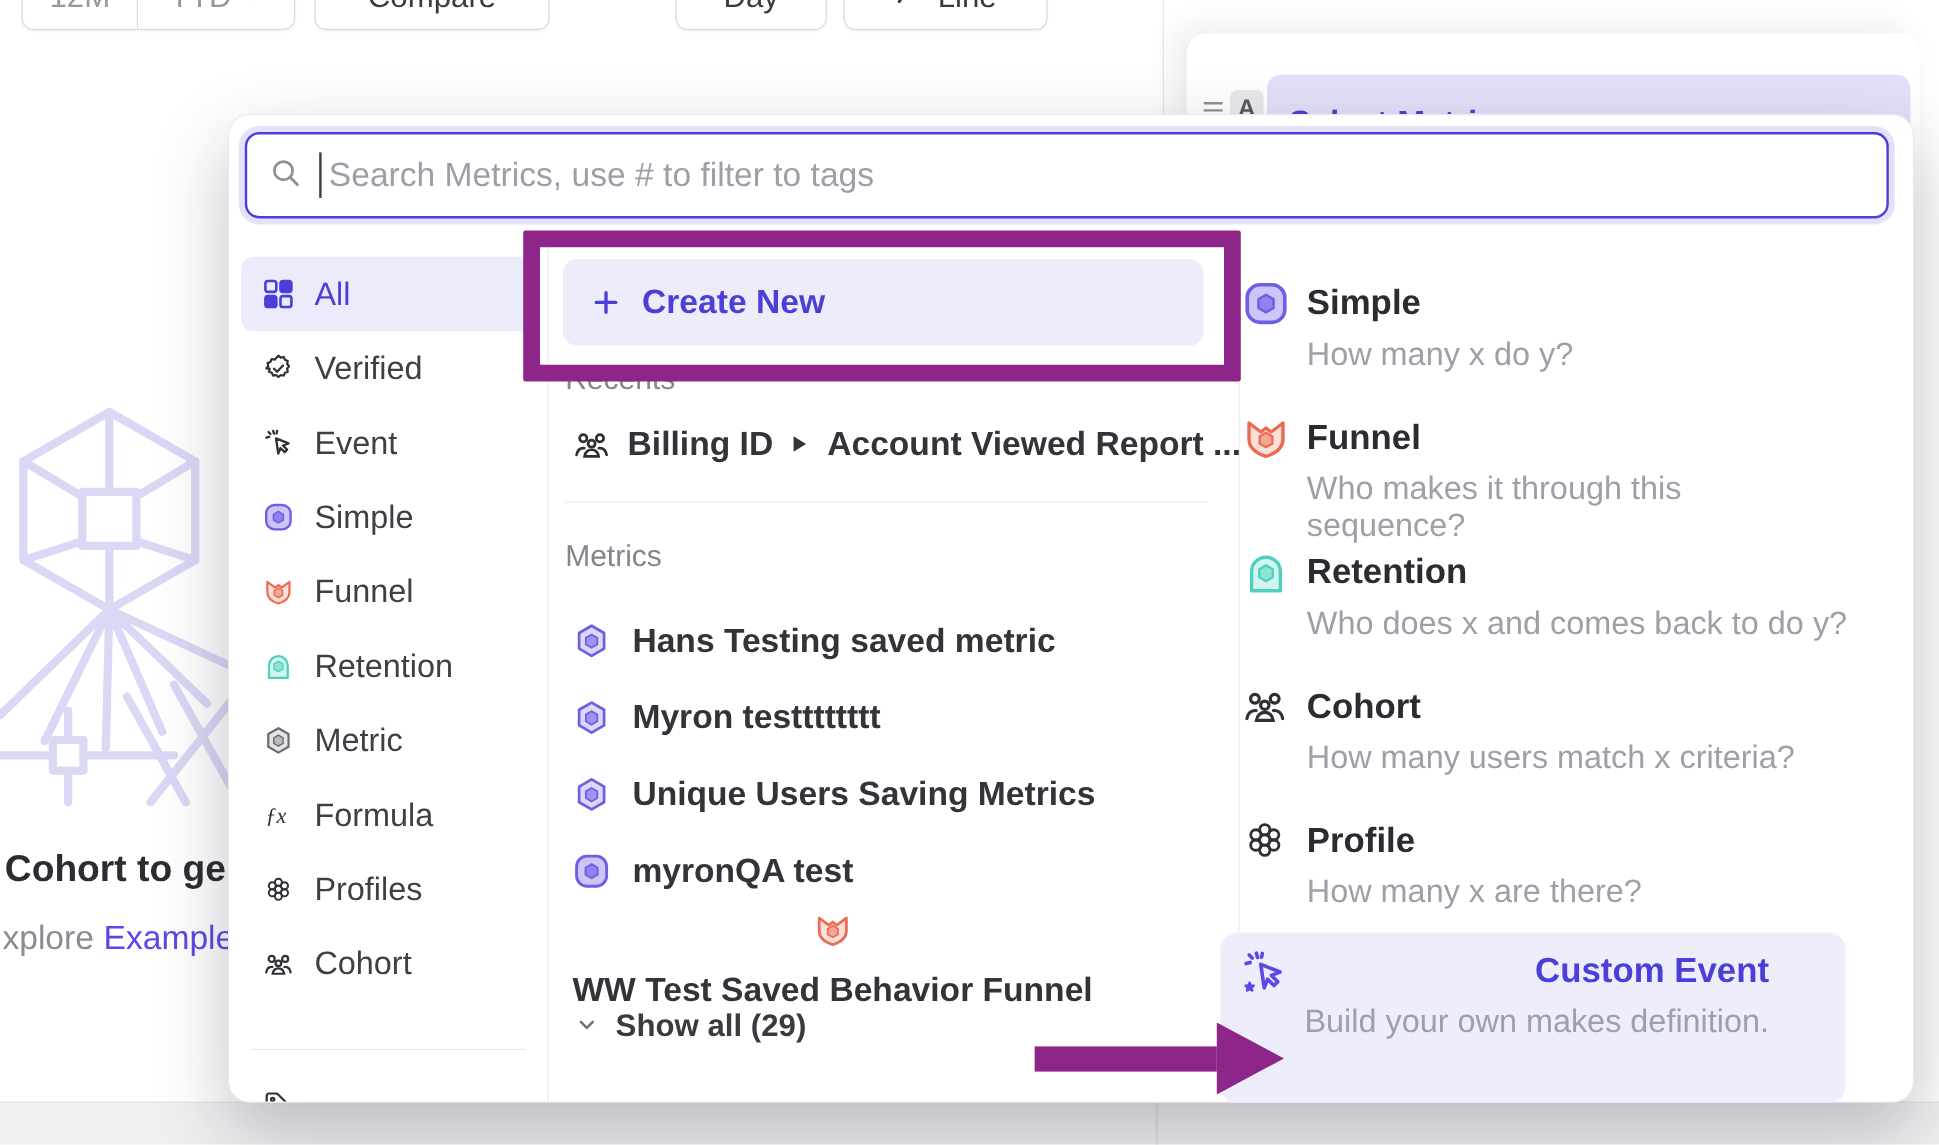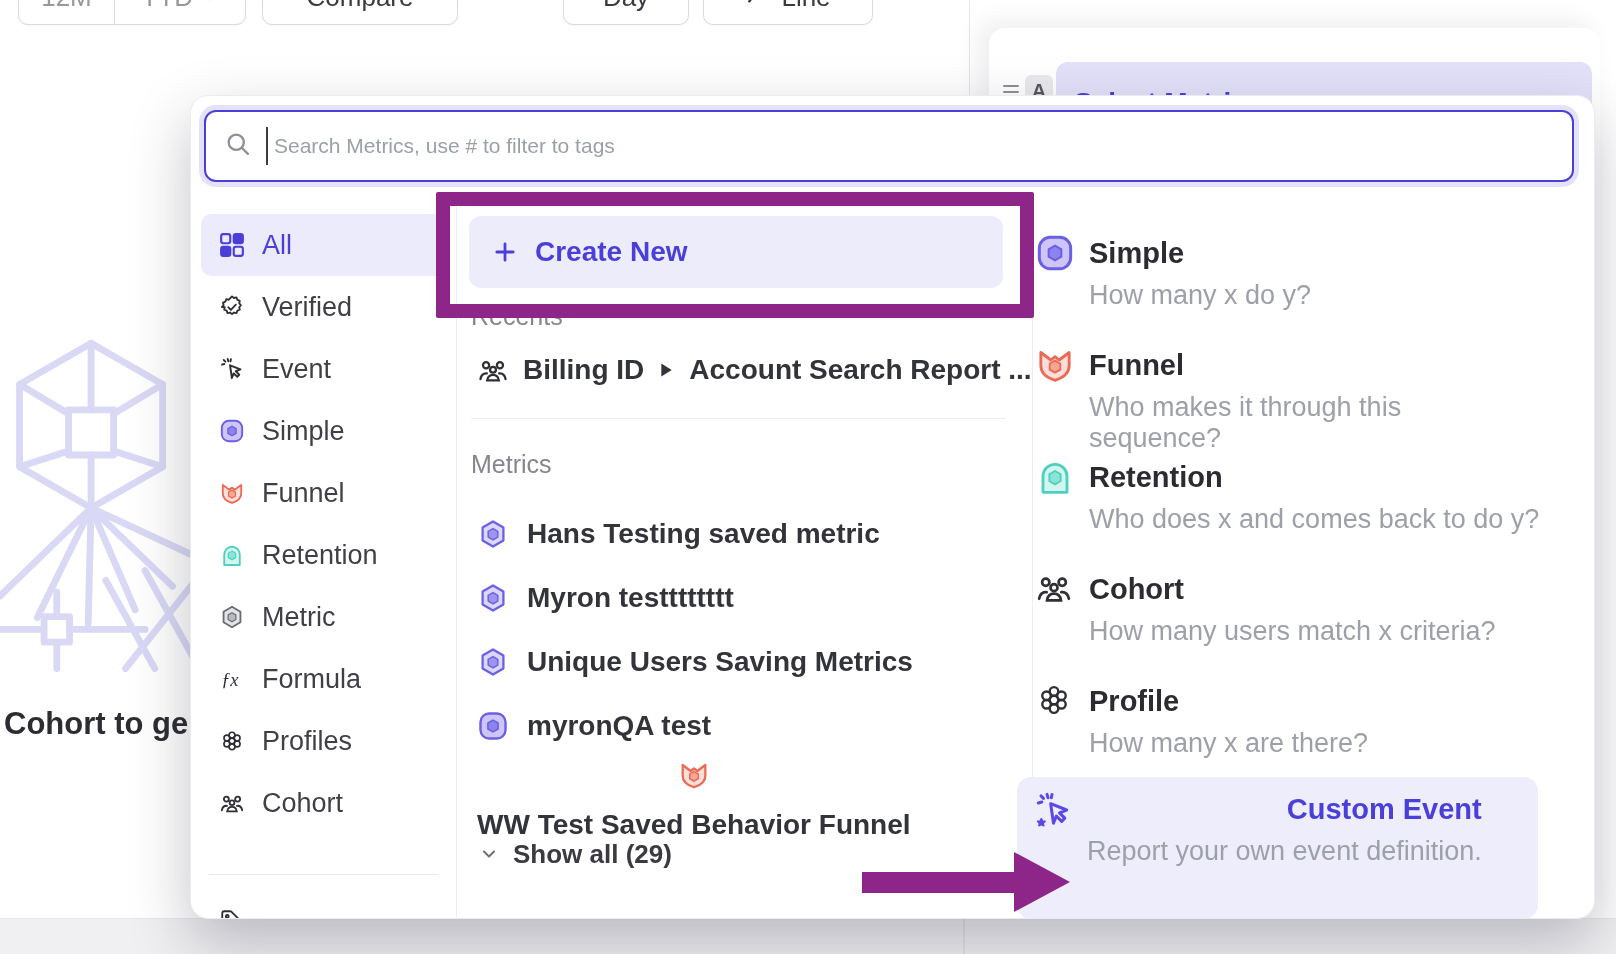--- a/index.html
+++ b/index.html
@@ -40,21 +40,21 @@
                  display:flex;align-items:flex-end;padding-left:18px;box-sizing:border-box;
                  font-size:28px;font-weight:600;color:#4a3fd8;}
 
   
   .modal{position:absolute;left:190px;top:95px;width:1405px;height:824px;background:#fff;border:1px solid #ebebf0;
          border-radius:18px;box-shadow:0 24px 60px rgba(40,40,60,.28);box-sizing:border-box;overflow:hidden;z-index:10;}
   .search{position:absolute;left:13px;top:14px;width:1370px;height:72px;border:2px solid #4a3fd8;border-radius:12px;
           box-shadow:0 0 0 5px #e4e2f9;display:flex;align-items:center;box-sizing:border-box;background:#fff;}
   .search .mag{margin-left:18px;color:#8f8f96;flex:none;}
   .search .caret{width:2px;height:38px;background:#3c3c44;margin-left:14px;flex:none;}
-  .search input{flex:1;border:none;outline:none;font-size:21px;color:#33333a;margin-left:4px;background:transparent;
+  .search input{flex:1;border:none;outline:none;font-size:28px;color:#33333a;margin-left:4px;background:transparent;
                 font-family:inherit;}
   .search input::placeholder{color:#9ba0a8;}
 
   .modal-body{position:absolute;left:0;top:106px;right:0;bottom:0;display:flex;}
 
   
   .cats{width:266px;flex:none;border-right:1px solid #ededf2;padding:12px 10px 0 10px;box-sizing:border-box;}
   .cat{height:62px;border-radius:10px;display:flex;align-items:center;gap:17px;padding-left:18px;
        font-size:27px;color:#3f3f46;background:transparent;border:none;width:100%;box-sizing:border-box;text-align:left;}
   .cat .ic{flex:none;display:inline-flex;color:#2f2f36;text-align:right;}
@@ -132,20 +132,23 @@
     <path d="M95 8 L168 50 L168 134 L95 176 L22 134 L22 50 Z"></path>
     <rect x="72" y="76" width="46" height="46"></rect>
     <path d="M95 8 L95 76 M95 122 L95 176 M22 50 L72 80 M168 50 L118 80 M22 134 L72 118 M168 134 L118 118"></path>
     <path d="M95 176 L200 225 M95 176 L178 256 M95 176 L140 280 M95 176 L92 294 M95 176 L40 288 M95 176 L2 266"></path>
     <path d="M0 300 L150 300 M60 262 L60 340"></path>
     <rect x="47" y="287" width="26" height="26" fill="#ffffff"></rect>
     <path d="M110 250 L160 340 M150 240 L200 330 M130 340 L200 252"></path>
   </svg>
 
   <div class="headline">Cohort to ge</div>
+  <div class="explore-line">
+    <span>xplore</span><a class="link" href="#">Example</a>
+  </div>
 
   <div class="query-card">
     <span class="drag-handle">
       <svg width="20" height="22" viewBox="0 0 20 22" fill="none" stroke="currentColor" stroke-width="2" stroke-linecap="round">
           <path d="M3 5h14 M3 11h14 M3 17h14"></path>
         </svg>
     </span>
     <div class="series-chip">A</div>
     <div class="select-metric">
       <span>Select Metric</span>
@@ -299,21 +302,21 @@
                 <circle cx="6.8" cy="8.4" r="2.3"></circle>
                 <circle cx="17.2" cy="8.4" r="2.3"></circle>
                 <circle cx="12" cy="11.8" r="2.2"></circle>
                 <path d="M2.6 18.8c.5-2.9 2.4-4.4 4.8-4.2 M21.4 18.8c-.5-2.9-2.4-4.4-4.8-4.2 M7.6 19.8c.4-2.7 2.2-4.2 4.4-4.2s4 1.5 4.4 4.2z"></path>
               </svg>
           </span>
           <span>Billing ID</span>
           <svg class="sep" width="13" height="16" viewBox="0 0 10 12">
               <polygon points="1,1 9,6 1,11" fill="#33333a"></polygon>
             </svg>
-          <span>Account Search Report ...</span>
+          <span>Account Viewed Report ...</span>
         </button>
 
         <div class="mid-divider"></div>
         <div class="sec-label metrics-label">Metrics</div>
 
         <button class="metric-item mi-1">
           <span style="display:inline-flex;">
             <svg width="32" height="32" viewBox="0 0 24 24">
                 <path d="M12 2.6l7.8 4.5v9.8L12 21.4l-7.8-4.5V7.1z" fill="#dcd8fa" stroke="#6b5fe6" stroke-width="1.7" stroke-linejoin="round"></path>
                 <path d="M12 8l3.6 2.1v4.2L12 16.4l-3.6-2.1v-4.2z" fill="#9f94ef" stroke="#6b5fe6" stroke-width="1.1"></path>
@@ -445,21 +448,21 @@
         <button class="type-row tr-6">
           <span class="ic">
             <svg width="42" height="42" viewBox="0 0 24 24" fill="none" stroke="#5a49e8" stroke-width="1.8" stroke-linejoin="round" stroke-linecap="round">
                 <path d="M10.6 8.2l9.6 3.8-4.3 1.7 3.2 3.2-1.9 1.9-3.2-3.2-1.7 4.3z"></path>
                 <path d="M8.4 2.6l.6 2.1 M3.2 7.8l2.1-.6 M4.8 3.5l1.5 1.5 M11.4 2.7l-.4 1.9"></path>
                 <path d="M5 17.2l.7 1.4 1.5.2-1.1 1.1.3 1.5-1.4-.7-1.4.7.3-1.5-1.1-1.1 1.5-.2z" fill="#5a49e8" stroke-width="1"></path>
               </svg>
           </span>
           <span>
             <div class="t-title">Custom Event</div>
-            <div class="t-desc">Report your own event definition.</div>
+            <div class="t-desc">Build your own makes definition.</div>
           </span>
         </button>
 
       </section>
     </div>
   </div>
 
   <div class="anno-box"></div>
   <svg class="anno-arrow" width="208" height="60" viewBox="0 0 208 60">
     <rect x="0" y="20" width="152" height="21" fill="#8e2588"></rect>

